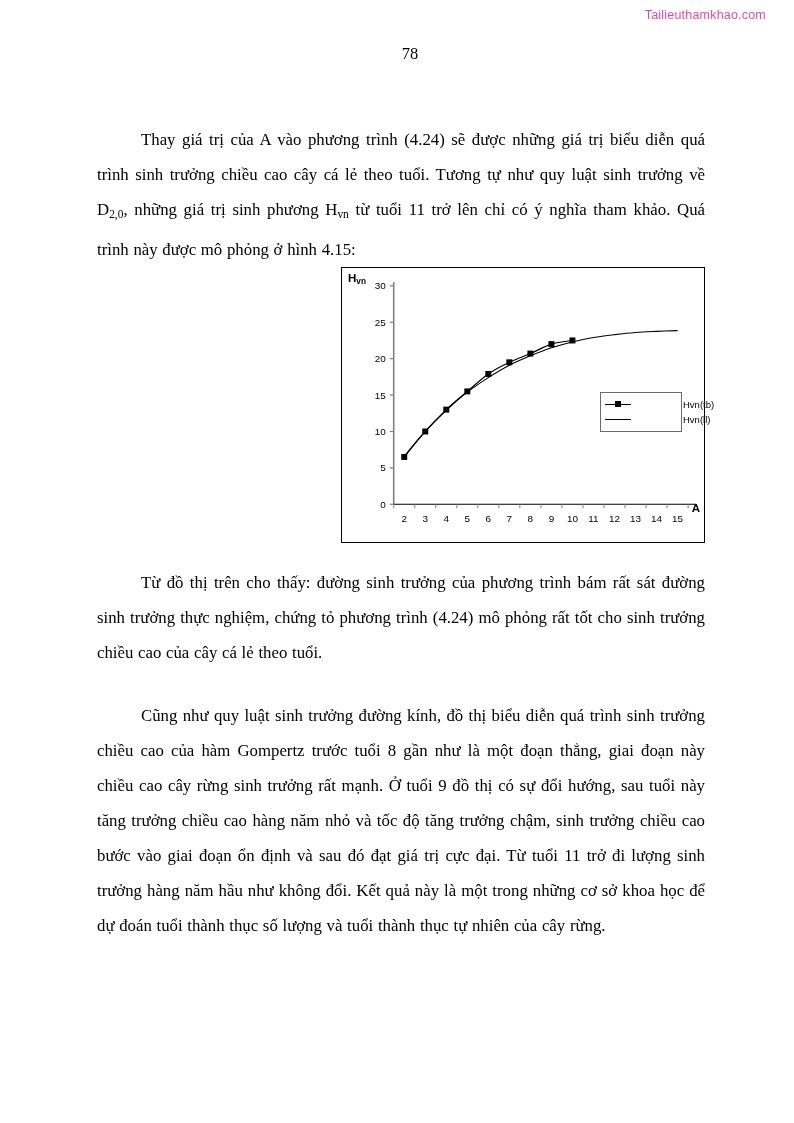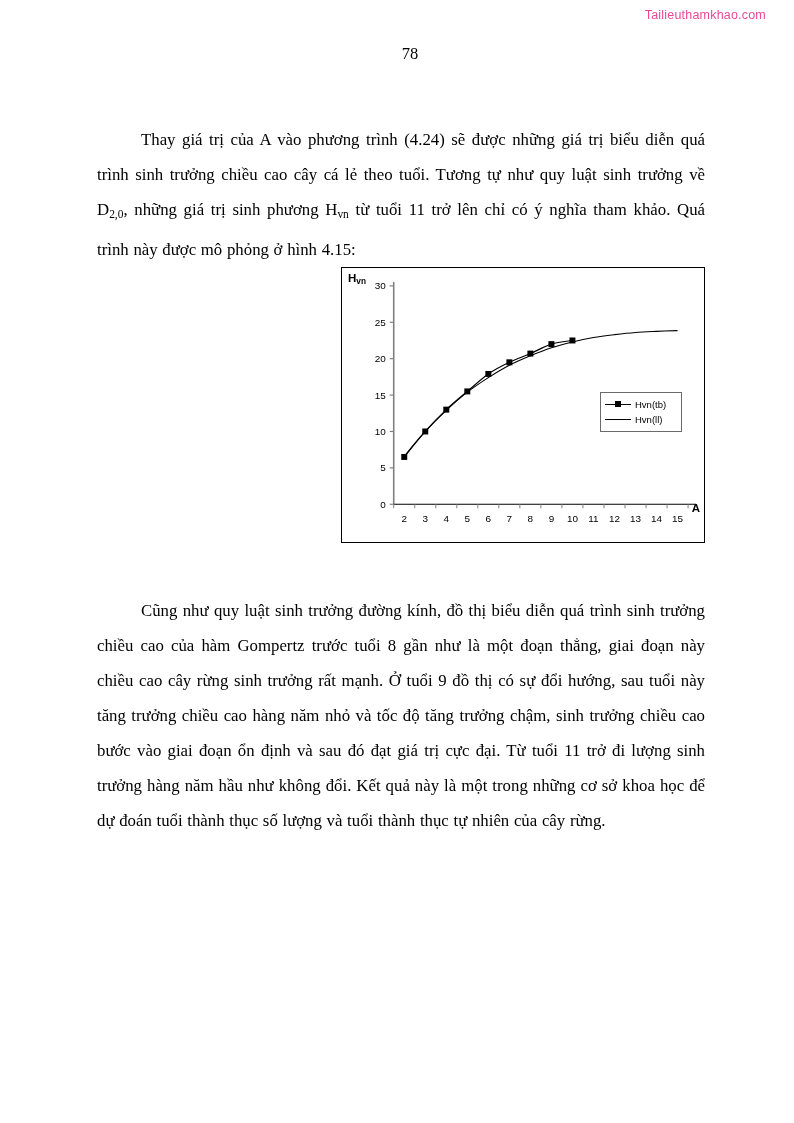--- a/index.html
+++ b/index.html
@@ -88,21 +88,21 @@
     top: 124px;
     width: 82px;
     border: 1px solid #6b6b6b;
     background: #fff;
     padding: 4px 5px 4px 4px;
     box-sizing: border-box;
     font-family: "Liberation Sans", sans-serif;
     font-size: 9.5px;
     line-height: 1;
   }
-  .legend-row { display:flex; align-items:center; height:15px; }
+  .legend-row { display:flex; align-items:center; height:15px;gap:48px; }
   .legend-key { width:26px; height:10px; position:relative; margin-right:4px; flex:none; }
   .legend-key .kline {
     position:absolute; left:0; right:0; top:4.5px; height:1.2px; background:#000;
   }
   .legend-key .kmark {
     position:absolute; left:10px; top:2px; width:6px; height:6px; background:#000;
   }
   .legend-label { white-space:nowrap; }
 
   .caption {
@@ -211,20 +211,23 @@
             <span class="legend-label">Hvn(ll)</span>
           </div>
         </div>
 
       </div>
     </div>
 
     <div class="caption">
     </div>
 
+    <div class="para-block">
+      <p class="body">Từ đồ thị trên cho thấy: đường sinh trưởng của phương trình bám rất sát đường sinh trưởng thực nghiệm, chứng tỏ phương trình (4.24) mô phỏng rất tốt cho sinh trưởng chiều cao của cây cá lẻ theo tuổi.</p>
+    </div>
 
     <div class="gap"></div>
 
     <div class="para-block">
       <p class="body">Cũng như quy luật sinh trưởng đường kính, đồ thị biểu diễn quá trình sinh trưởng chiều cao của hàm Gompertz trước tuổi 8 gần như là một đoạn thẳng, giai đoạn này chiều cao cây rừng sinh trưởng rất mạnh. Ở tuổi 9 đồ thị có sự đổi hướng, sau tuổi này tăng trưởng chiều cao hàng năm nhỏ và tốc độ tăng trưởng chậm, sinh trưởng chiều cao bước vào giai đoạn ổn định và sau đó đạt giá trị cực đại. Từ tuổi 11 trở đi lượng sinh trưởng hàng năm hầu như không đổi. Kết quả này là một trong những cơ sở khoa học để dự đoán tuổi thành thục số lượng và tuổi thành thục tự nhiên của cây rừng.</p>
     </div>
 
   </div>
 </div>
 

